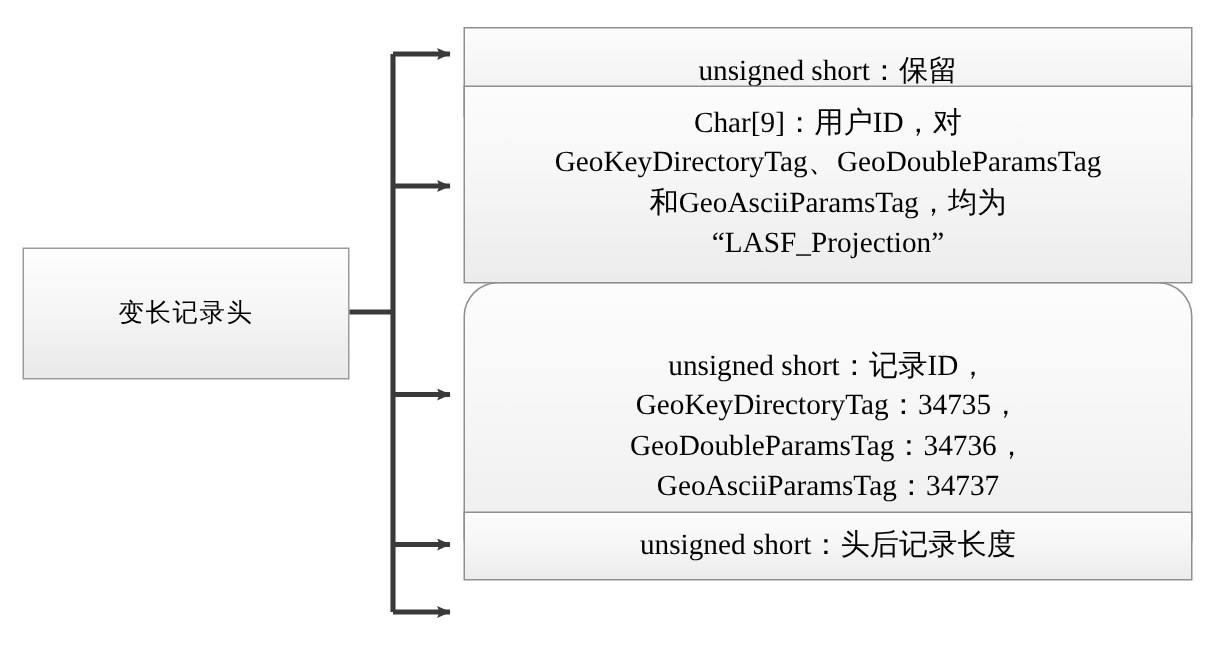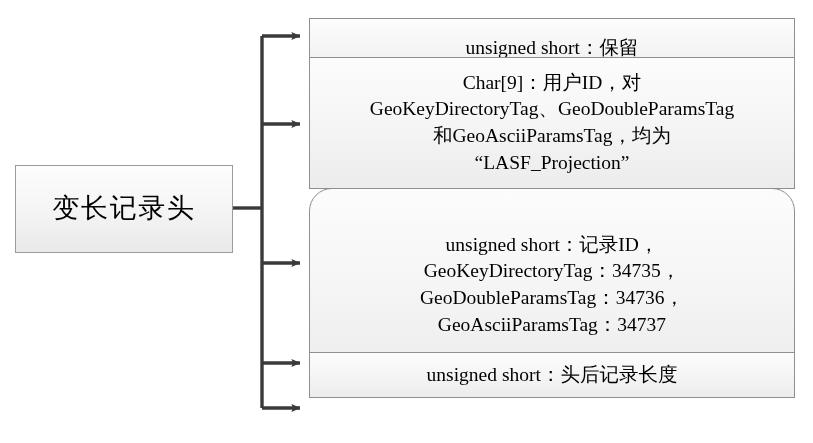--- a/index.html
+++ b/index.html
@@ -29,21 +29,21 @@
     width: 218px;
     height: 88px;
     box-sizing: border-box;
     border: 1px solid #9b9b9b;
     background: linear-gradient(to bottom, #fdfdfd 0%, #f6f6f6 45%, #e9e9e9 100%);
     display: flex;
     align-items: center;
     justify-content: center;
   }
   .src-label {
-    font-size: 27px;
+    font-size: 17px;
     line-height: 1.25;
     letter-spacing: 0.06em;
     white-space: nowrap;
   }
 
   
   .rows {
     position: absolute;
     left: 309px;
     top: 14px;
@@ -66,21 +66,21 @@
   .row .row-text {
     font-size: 19.5px;
     line-height: 1.36;
     padding: 0 6px;
     white-space: pre-line;
   }
 
   #row-0 { top: 4px;   height: 60px; }
   #row-1 { top: 43px;  height: 132px; }
   #row-2 { top: 174px; height: 194px; border-radius: 23px; }
-  #row-3 { top: 338px; height: 46px; }
+  #row-3 { top: 327px; height: 46px; }
   #row-4 { top: 372px; height: 45px; }
 
   
   #connectors {
     position: absolute;
     left: 0;
     top: 0;
     width: 813px;
     height: 443px;
     pointer-events: none;

